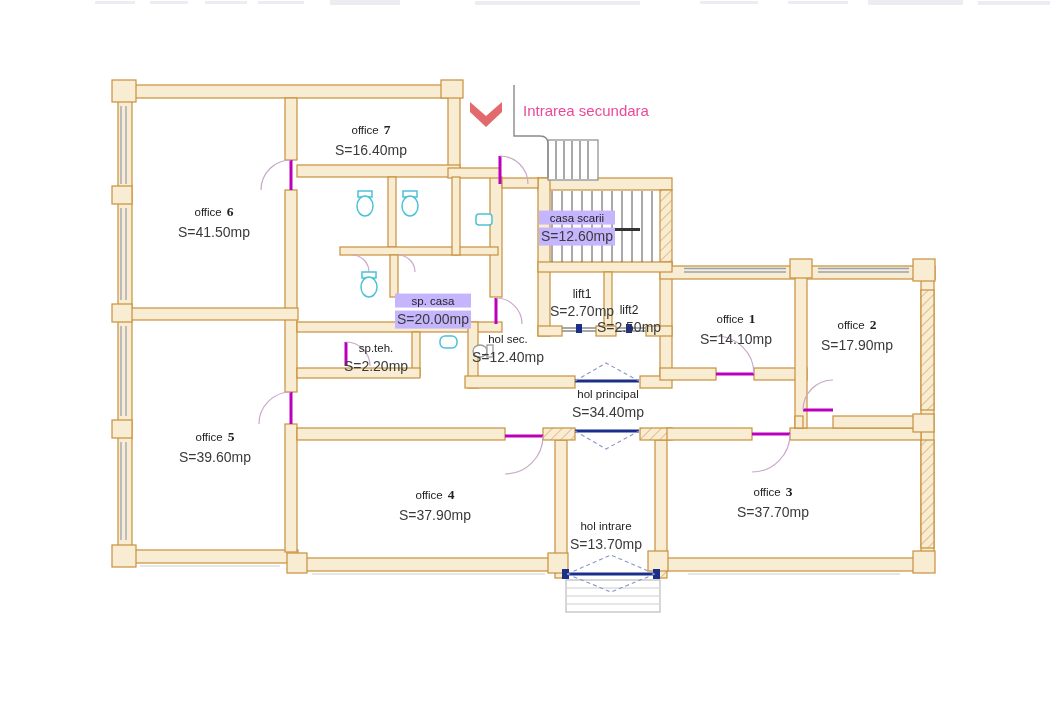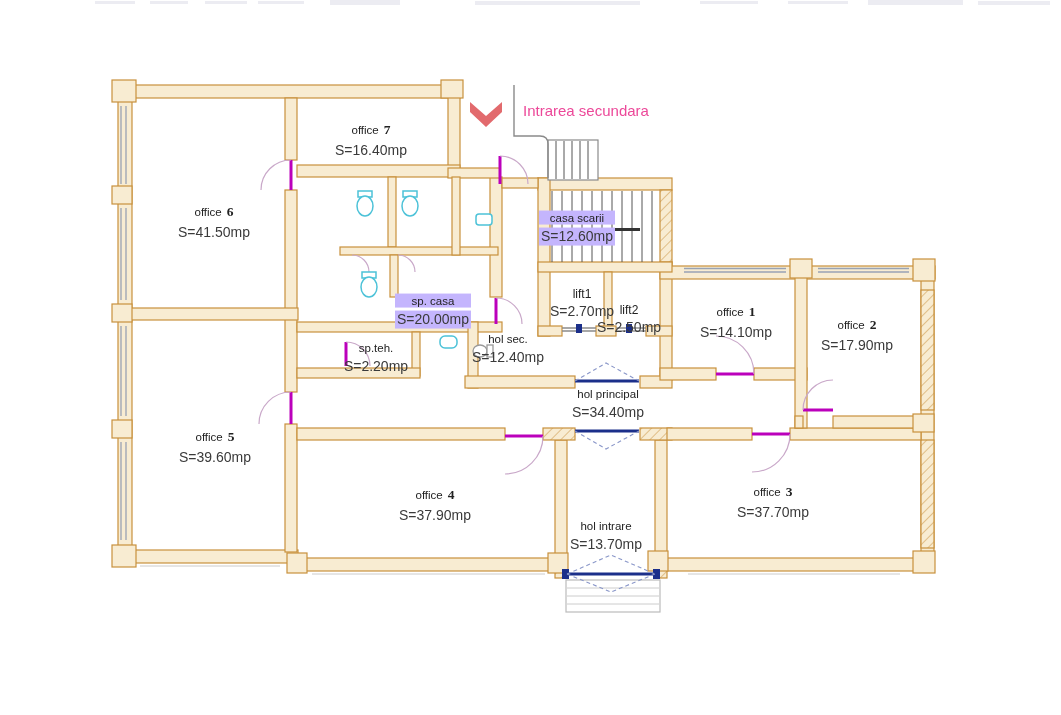--- a/index.html
+++ b/index.html
@@ -291,21 +291,21 @@
     <div class="ra">S=37.90mp</div>
   </div>
   <div class="room-label" style="left:773px;top:503px">
     <div class="rn"><span>office</span><span class="num">3</span></div>
     <div class="ra">S=37.70mp</div>
   </div>
   <div class="room-label" style="left:857px;top:336px">
     <div class="rn"><span>office</span><span class="num">2</span></div>
     <div class="ra">S=17.90mp</div>
   </div>
-  <div class="room-label" style="left:736px;top:323px">
+  <div class="room-label" style="left:736px;top:330px">
     <div class="rn"><span>office</span><span class="num">1</span></div>
     <div class="ra">S=14.10mp</div>
   </div>
   <div class="room-label shield" style="left:577px;top:228px">
     <div class="rn"><span>casa scarii</span></div>
     <div class="ra">S=12.60mp</div>
   </div>
   <div class="room-label sm" style="left:582px;top:304px">
     <div class="rn"><span>lift1</span></div>
     <div class="ra">S=2.70mp</div>

